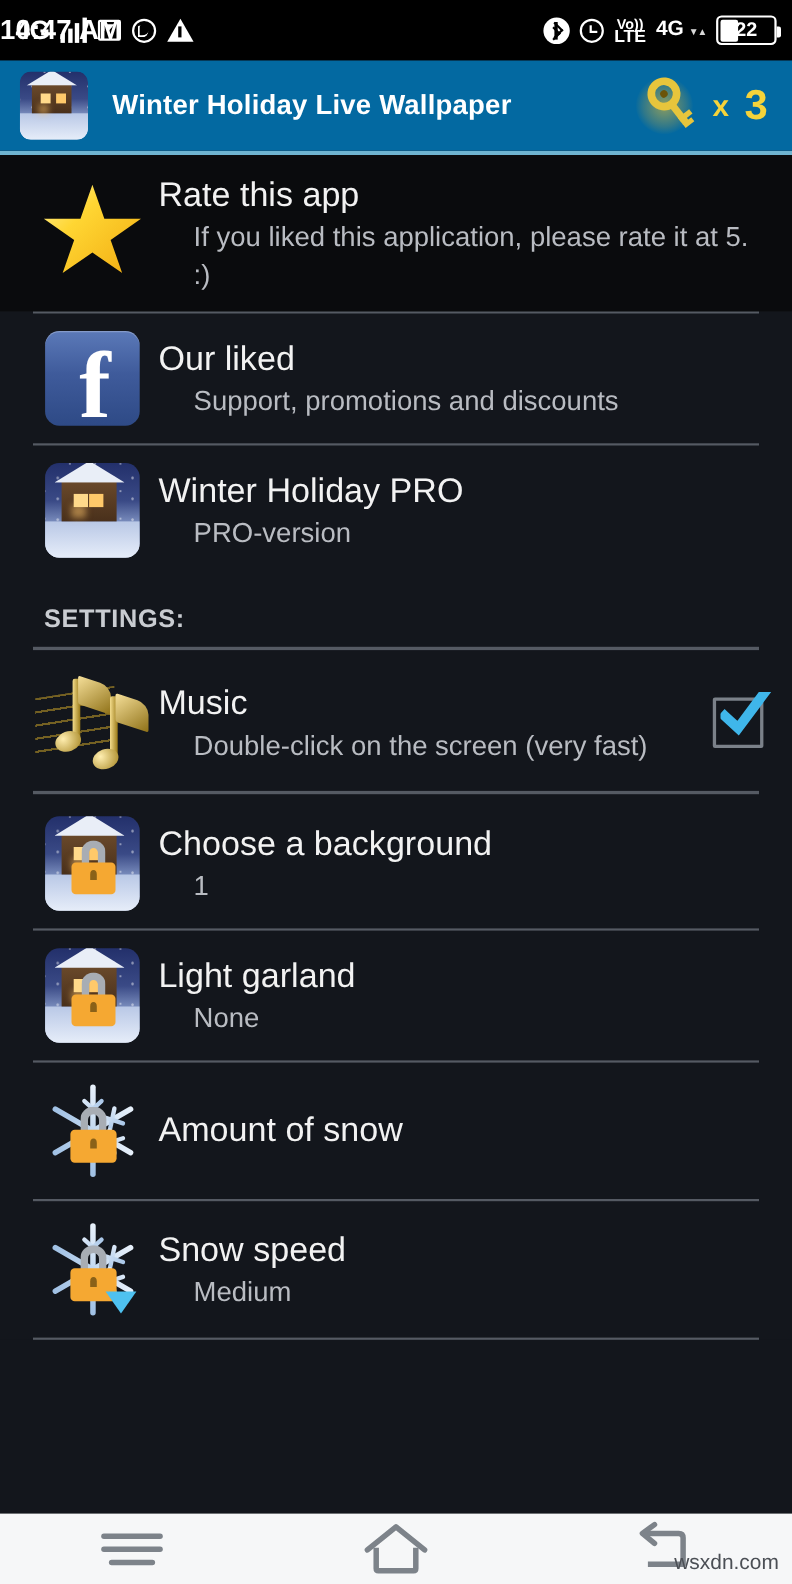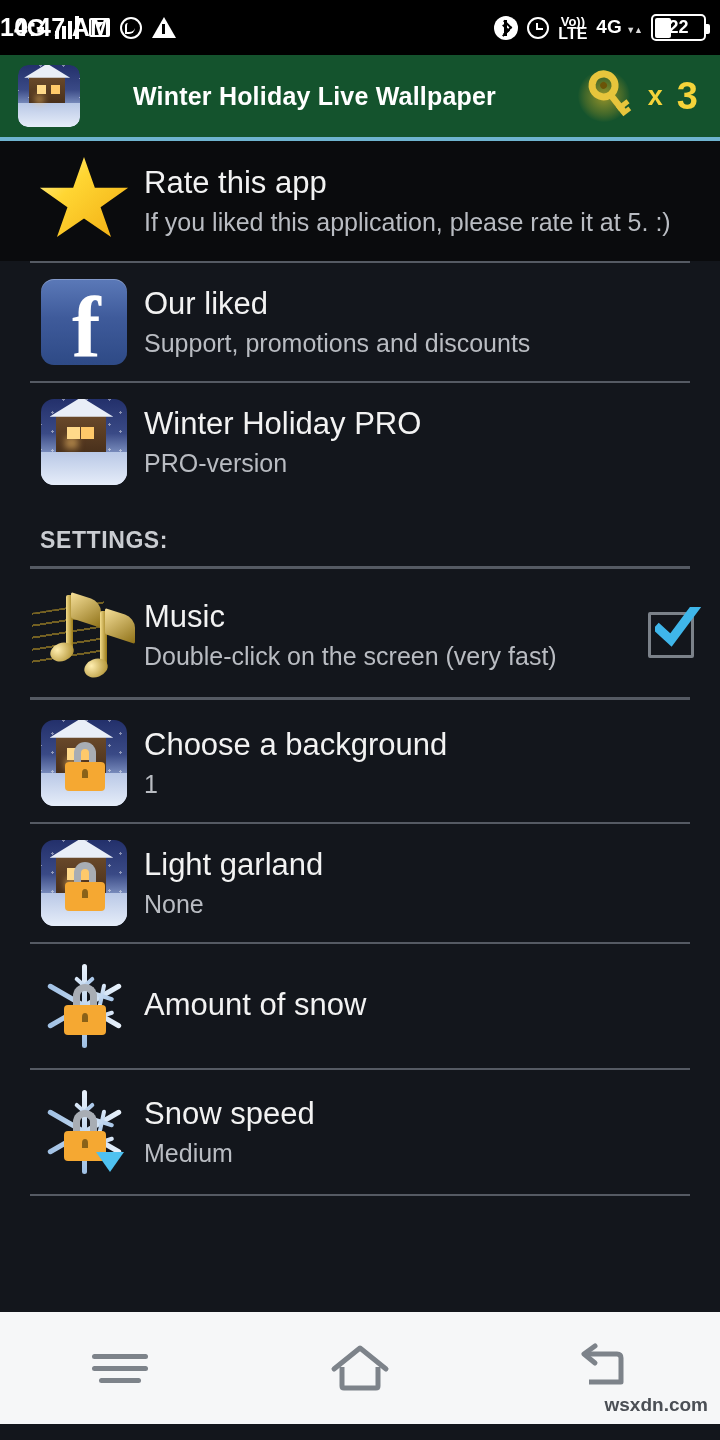--- a/index.html
+++ b/index.html
@@ -83,22 +83,22 @@
   }
   .battery:after{
     content:""; position:absolute; right:-6px; top:8px; width:4px; height:10px;
     background:#fff; border-radius:0 2px 2px 0;
   }
   .battery b{ font-size:18px; font-weight:bold; z-index:2; }
   .battfill{ position:absolute; left:1.5px; top:1.5px; bottom:1.5px; width:16px; background:#fff; border-radius:2px; }
 
   
   .appbar{
-    height:82px; background:#14532d; display:flex; align-items:center;
-    padding:0 18px; position:relative;gap:31px;
+    height:82px; background:#0369a1; display:flex; align-items:center;
+    padding:0 18px; position:relative;
   }
   .appbar .thumb{ width:62px; height:62px; border-radius:10px; overflow:hidden; flex:0 0 auto; }
   .apptitle{
     color:#fff; font-size:25px; font-weight:bold; margin-left:22px; letter-spacing:.2px;
   }
   .keywrap{
     position:absolute; right:22px; display:flex; align-items:center; gap:14px;
   }
   .key-ic{ width:62px; height:56px; position:relative; }
   .key-glow{
@@ -112,21 +112,21 @@
   
   .list{ background:#13161c; }
   .row{
     display:flex; align-items:center; padding:16px 26px 16px 30px;
     position:relative; min-height:96px;
   }
   .row.top{ background:#0a0b0d; }
   .row .icon{ width:108px; flex:0 0 108px; display:flex; align-items:center; justify-content:center; }
   .row .txt{ flex:1 1 auto; padding-left:6px; }
   .row .ttl{ color:#f2f2f2; font-size:31px; line-height:40px; font-weight:400; }
-  .row .sub{ color:#b9bcc2; font-size:25px; line-height:34px; margin-top:2px; }
+  .row .sub{ color:#b9bcc2; font-size:25px; line-height:34px; margin-top:2px;margin-left:32px; }
   .divider{ height:2px; background:#555a63; margin:0 30px; }
 
   .section{
     color:#c9ccd1; font-size:23px; font-weight:bold; letter-spacing:.6px;
     padding:26px 30px 12px 40px;
   }
   .section-rule{ height:3px; background:#555a63; margin:0 30px 4px 30px; }
 
   
   .star{
@@ -235,22 +235,22 @@
   .checkbox .tick{
     position:absolute; left:4px; top:-8px; width:46px; height:42px;
   }
   .caret{
     width:0; height:0; border-left:14px solid transparent; border-right:14px solid transparent;
     border-top:20px solid #4ec1f0; position:absolute; left:96px; bottom:22px;
   }
 
   
   .navbar{
-    position:absolute; left:0; bottom:16px; width:720px; height:112px;
-    background:#f6f7f8; display:flex; align-items:center; justify-content:space-around;font-weight:bold;
+    position:absolute; left:0; bottom:0; width:720px; height:64px;
+    background:#f6f7f8; display:flex; align-items:center; justify-content:space-around;
   }
   .nav-btn{ width:120px; height:92px; display:flex; align-items:center; justify-content:center; }
   .hamburger{ width:56px; }
   .hamburger span{ display:block; height:5px; background:#7d838a; border-radius:3px; margin:7px 0; }
   .hamburger span:nth-child(1){ width:56px; }
   .hamburger span:nth-child(2){ width:56px; }
   .hamburger span:nth-child(3){ width:42px; margin-left:7px; }
   .watermark{
     position:absolute; right:12px; bottom:8px; color:#4b4f55; font-size:19px;
     font-family:"Liberation Sans", sans-serif;

